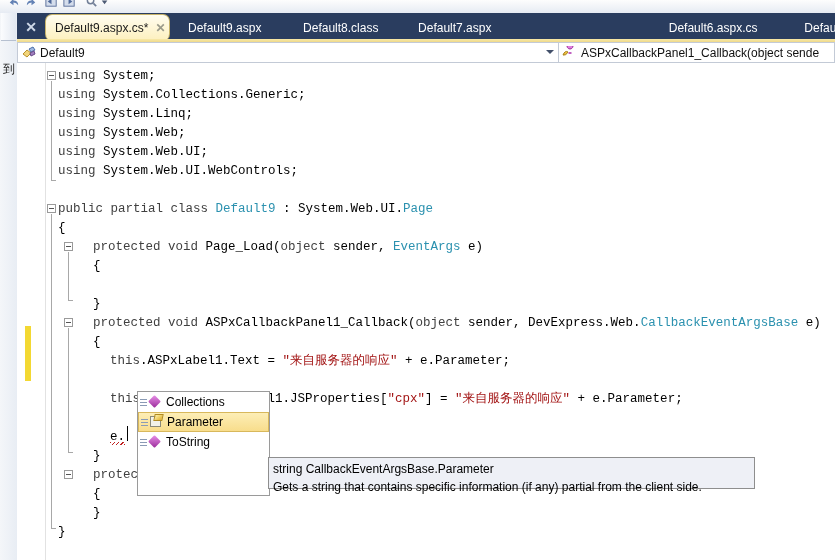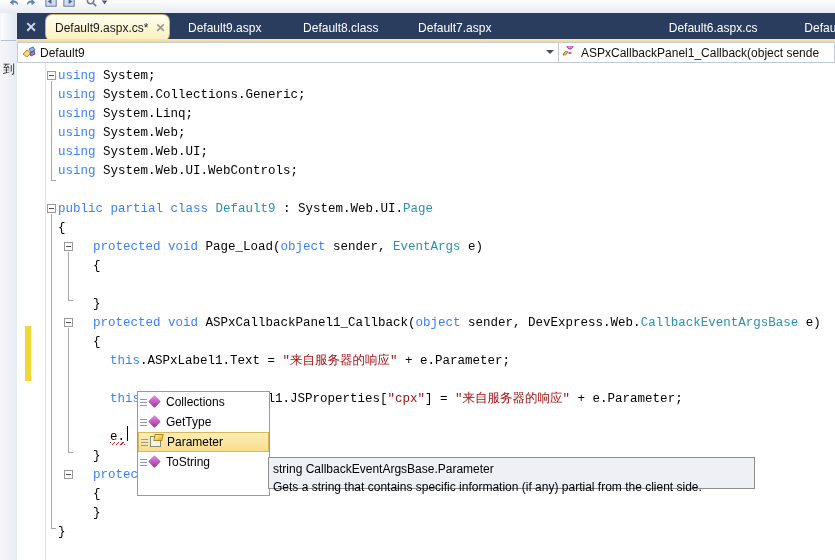--- a/index.html
+++ b/index.html
@@ -115,21 +115,21 @@
   }
   #code{
     position:absolute;left:29px;top:0;width:789px;height:497px;
     font-family:"Liberation Mono","DejaVu Sans Mono",monospace;
     font-size:12.5px;
     line-height:19px;
     white-space:pre;
     color:#000000;
   }
   .ln{position:absolute;left:0;white-space:pre;}
-  .kw{color:#3b82f6;}
+  .kw{color:#404040;}
   .ty{color:#2b91af;}
   .st{color:#a31515;}
   
   .ob{
     position:absolute;width:9px;height:9px;
     border:1px solid #9a9a9a;background:#ffffff;
     box-sizing:border-box;
   }
   .ob:before{
     content:"";position:absolute;left:1px;top:3px;width:5px;height:1px;background:#555;
@@ -310,51 +310,40 @@
       <span class="is-bars">
         <i style="top:3px"></i>
         <i style="top:6px"></i>
         <i style="top:9px"></i>
       </span>
       <span class="is-ico">
         <span class="ico-diamond"></span>
       </span>
       <span>Collections</span>
     </div>
+    <div class="is-item sel">
+      <span class="is-bars">
+        <i style="top:3px"></i>
+        <i style="top:6px"></i>
+        <i style="top:9px"></i>
+      </span>
+      <span class="is-ico">
+        <span class="ico-prop"></span>
+      </span>
+      <span>Parameter</span>
+    </div>
     <div class="is-item">
       <span class="is-bars">
         <i style="top:3px"></i>
         <i style="top:6px"></i>
         <i style="top:9px"></i>
       </span>
       <span class="is-ico">
         <span class="ico-diamond"></span>
       </span>
-      <span>GetType</span>
-    </div>
-    <div class="is-item sel">
-      <span class="is-bars">
-        <i style="top:3px"></i>
-        <i style="top:6px"></i>
-        <i style="top:9px"></i>
-      </span>
-      <span class="is-ico">
-        <span class="ico-prop"></span>
-      </span>
-      <span>Parameter</span>
-    </div>
-    <div class="is-item">
-      <span class="is-bars">
-        <i style="top:3px"></i>
-        <i style="top:6px"></i>
-        <i style="top:9px"></i>
-      </span>
-      <span class="is-ico">
-        <span class="ico-diamond"></span>
-      </span>
       <span>ToString</span>
     </div>
   </div>
 
 <div id="quickinfo">
   <div class="qline">string CallbackEventArgsBase.Parameter</div>
   <div class="qline">Gets a string that contains specific information (if any) partial from the client side.</div>
 </div>
 
 </body></html>

